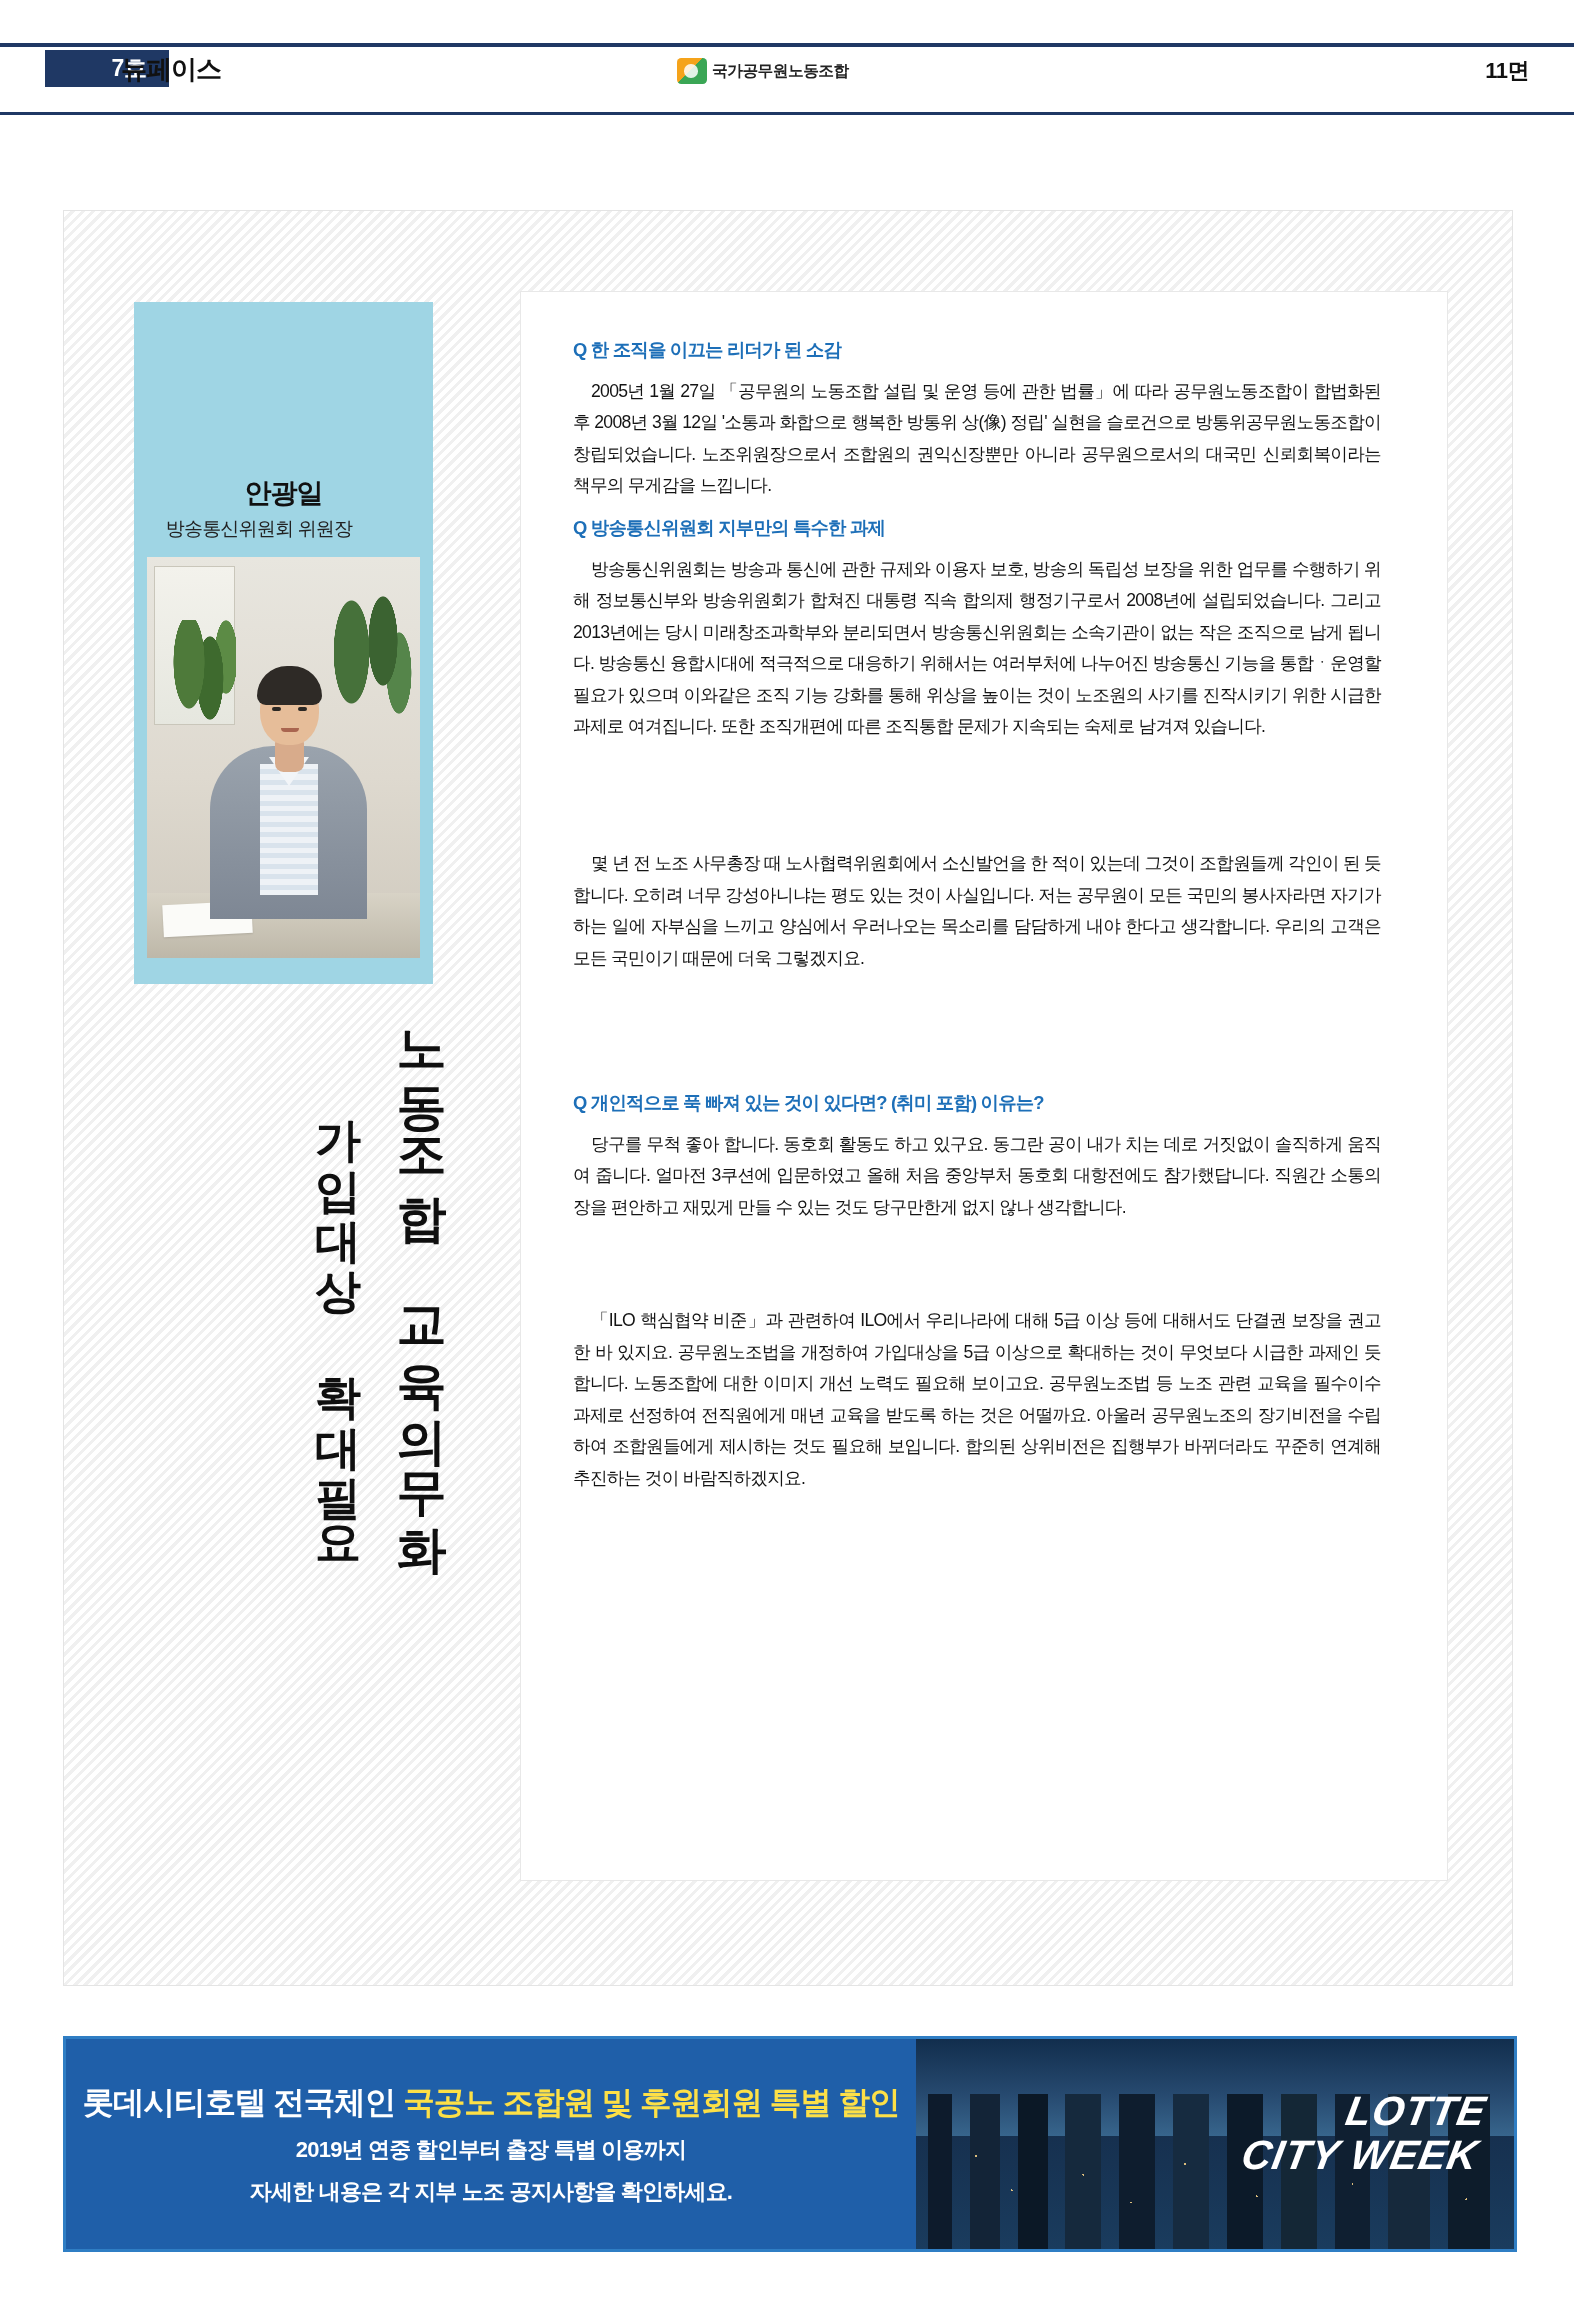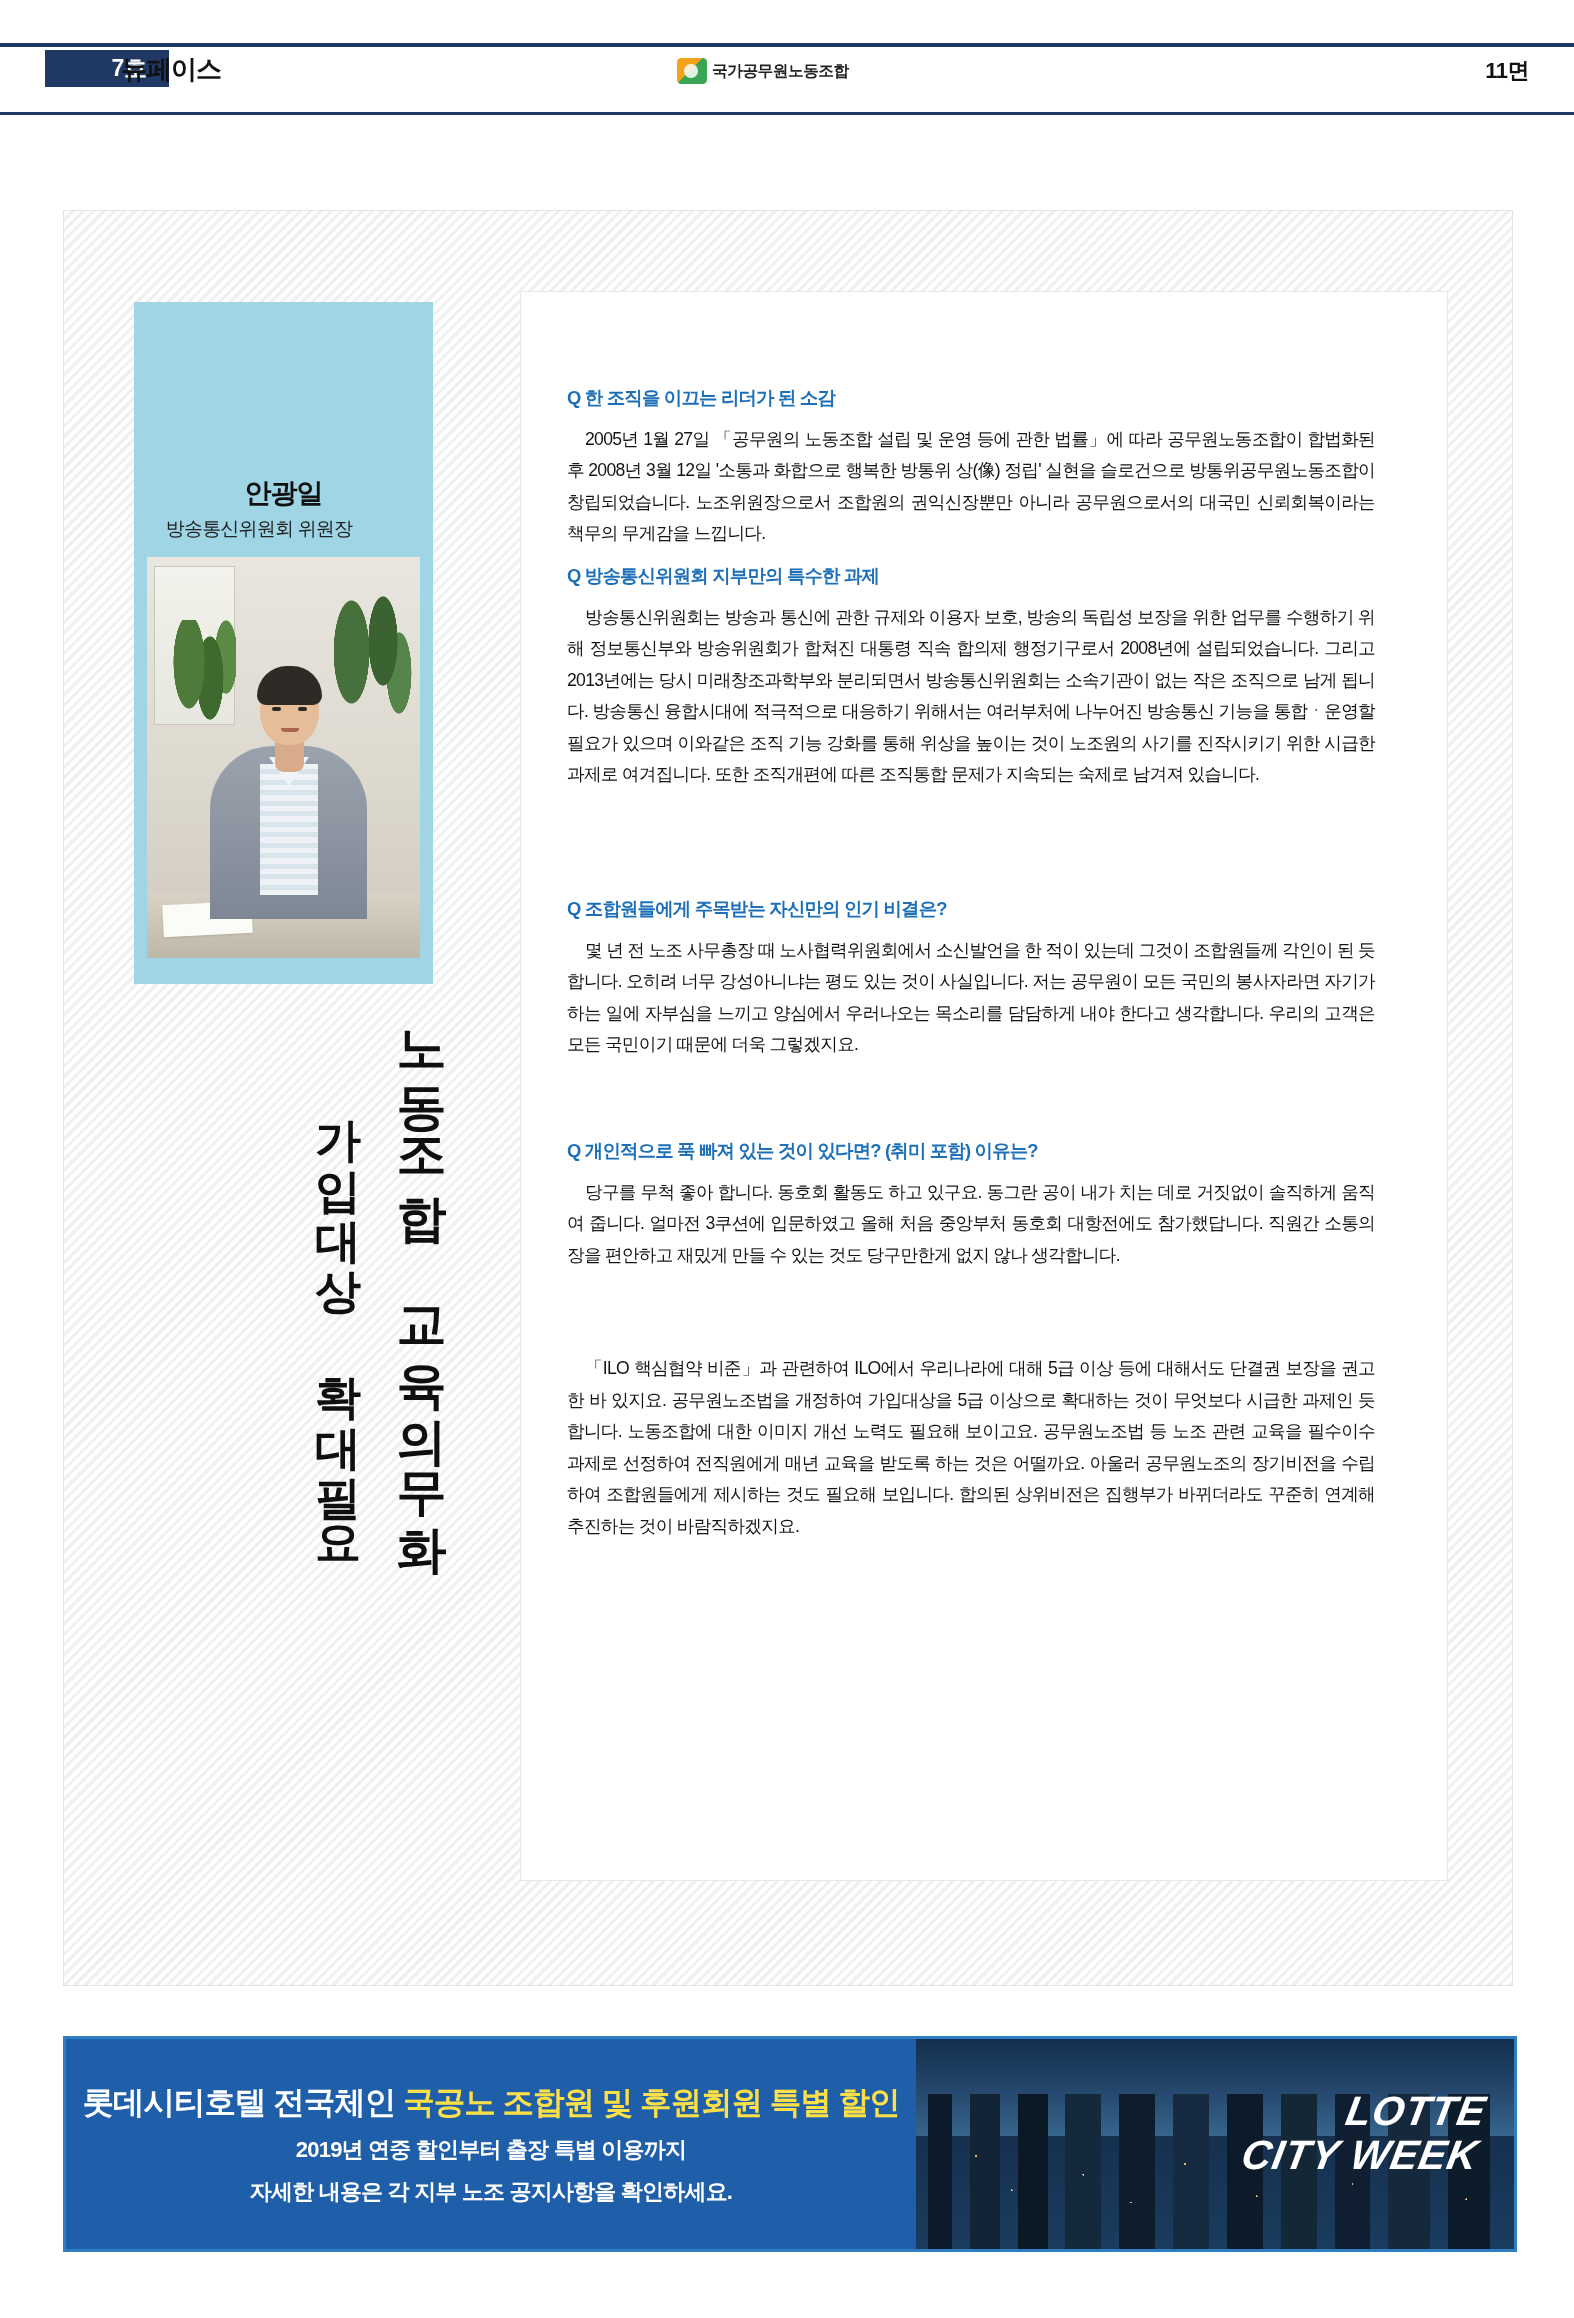--- a/index.html
+++ b/index.html
@@ -245,23 +245,22 @@
   .interview-panel {
     position: absolute;
     left: 520px; top: 291px;
     width: 926px;
     height: 1588px;
     background: #ffffff;
     border: 0.5px solid #e8e8e8;
   }
   .qa-block {
     position: absolute;
-    left: 46px;
+    left: 52px;
     width: 808px;
-    margin-top: 48px;
   }
   .q-label {
     font-size: 18.4px;
     font-weight: bold;
     color: #1d6fb8;
     letter-spacing: -0.8px;
     margin: 0 0 13.6px 0;
   }
   .a-text {
     font-size: 17.6px;
@@ -424,21 +423,20 @@
     <p class="q-label">Q 한 조직을 이끄는 리더가 된 소감</p>
     <p class="a-text">2005년 1월 27일 「공무원의 노동조합 설립 및 운영 등에 관한 법률」에 따라 공무원노동조합이 합법화된 후 2008년 3월 12일 '소통과 화합으로 행복한 방통위 상(像) 정립' 실현을 슬로건으로 방통위공무원노동조합이 창립되었습니다. 노조위원장으로서 조합원의 권익신장뿐만 아니라 공무원으로서의 대국민 신뢰회복이라는 책무의 무게감을 느낍니다.</p>
   </div>
 
   <div class="qa-block" style="top:223px;">
     <p class="q-label">Q 방송통신위원회 지부만의 특수한 과제</p>
     <p class="a-text">방송통신위원회는 방송과 통신에 관한 규제와 이용자 보호, 방송의 독립성 보장을 위한 업무를 수행하기 위해 정보통신부와 방송위원회가 합쳐진 대통령 직속 합의제 행정기구로서 2008년에 설립되었습니다. 그리고 2013년에는 당시 미래창조과학부와 분리되면서 방송통신위원회는 소속기관이 없는 작은 조직으로 남게 됩니다. 방송통신 융합시대에 적극적으로 대응하기 위해서는 여러부처에 나누어진 방송통신 기능을 통합ㆍ운영할 필요가 있으며 이와같은 조직 기능 강화를 통해 위상을 높이는 것이 노조원의 사기를 진작시키기 위한 시급한 과제로 여겨집니다. 또한 조직개편에 따른 조직통합 문제가 지속되는 숙제로 남겨져 있습니다.</p>
   </div>
 
   <div class="qa-block" style="top:556px;">
-    <p class="q-label">Q 조합원들에게 주목받는 자신만의 인기 비결은?</p>
     <p class="a-text">몇 년 전 노조 사무총장 때 노사협력위원회에서 소신발언을 한 적이 있는데 그것이 조합원들께 각인이 된 듯 합니다. 오히려 너무 강성아니냐는 평도 있는 것이 사실입니다. 저는 공무원이 모든 국민의 봉사자라면 자기가 하는 일에 자부심을 느끼고 양심에서 우러나오는 목소리를 담담하게 내야 한다고 생각합니다. 우리의 고객은 모든 국민이기 때문에 더욱 그렇겠지요.</p>
   </div>
 
   <div class="qa-block" style="top:798px;">
     <p class="q-label">Q 개인적으로 푹 빠져 있는 것이 있다면? (취미 포함) 이유는?</p>
     <p class="a-text">당구를 무척 좋아 합니다. 동호회 활동도 하고 있구요. 동그란 공이 내가 치는 데로 거짓없이 솔직하게 움직여 줍니다. 얼마전 3쿠션에 입문하였고 올해 처음 중앙부처 동호회 대항전에도 참가했답니다. 직원간 소통의 장을 편안하고 재밌게 만들 수 있는 것도 당구만한게 없지 않나 생각합니다.</p>
   </div>
 
   <div class="qa-block" style="top:1013px;">
     <p class="a-text">「ILO 핵심협약 비준」과 관련하여 ILO에서 우리나라에 대해 5급 이상 등에 대해서도 단결권 보장을 권고한 바 있지요. 공무원노조법을 개정하여 가입대상을 5급 이상으로 확대하는 것이 무엇보다 시급한 과제인 듯 합니다. 노동조합에 대한 이미지 개선 노력도 필요해 보이고요. 공무원노조법 등 노조 관련 교육을 필수이수 과제로 선정하여 전직원에게 매년 교육을 받도록 하는 것은 어떨까요. 아울러 공무원노조의 장기비전을 수립하여 조합원들에게 제시하는 것도 필요해 보입니다. 합의된 상위비전은 집행부가 바뀌더라도 꾸준히 연계해 추진하는 것이 바람직하겠지요.</p>

